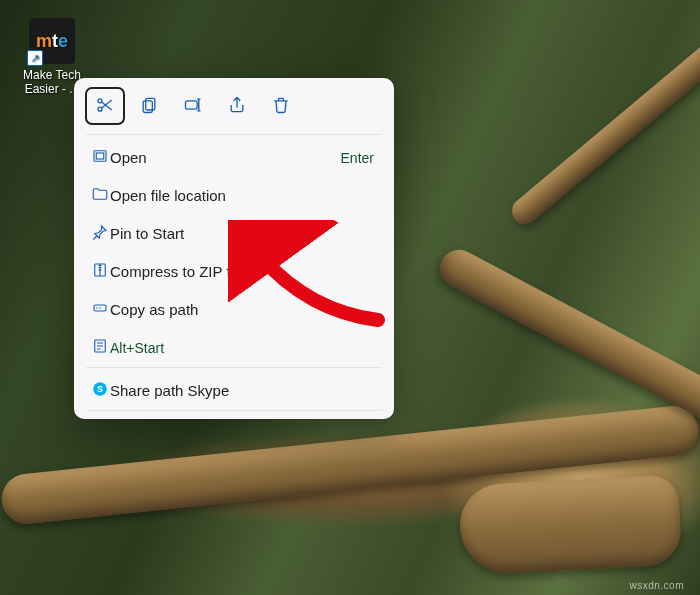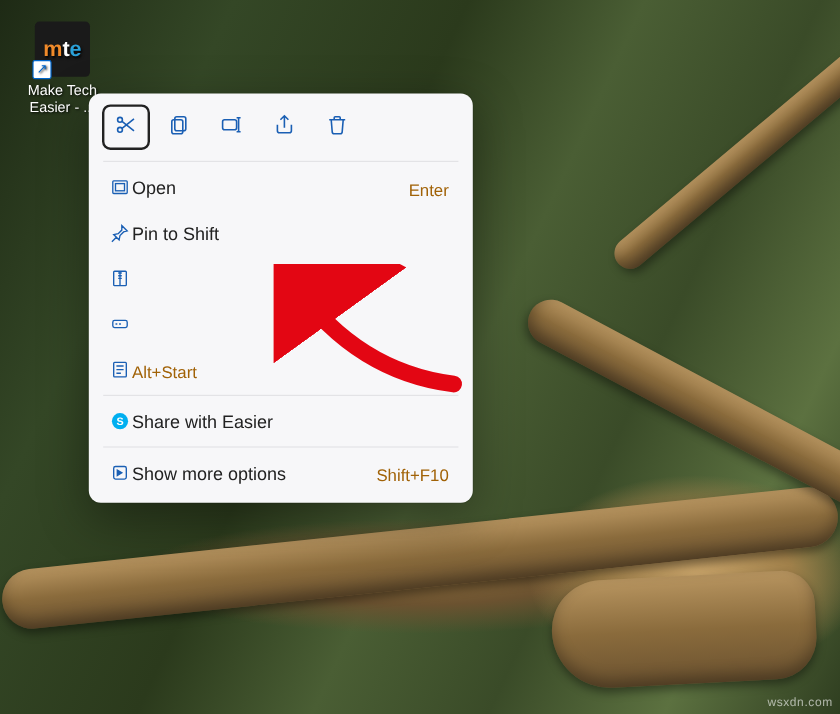--- a/index.html
+++ b/index.html
@@ -112,34 +112,34 @@
   }
   .cm-item .ico {
     width: 20px; height: 20px;
     color: #1a5fb4;
     flex-shrink: 0;
     display:flex; align-items:center; justify-content:center;
   }
   .cm-item .ico svg { width: 18px; height: 18px; stroke: currentColor; fill: none; stroke-width: 1.5; }
   .cm-item .ico.skype svg { fill:#00aff0; stroke:none;}
   .cm-item .lbl { flex: 1; }
-  .cm-item .accel { color: #a16207; font-size: 14px; }
+  .cm-item .accel { color: #14532d; font-size: 14px; }
 
   
   .arrow-annot {
     position: absolute;
     top: 220px;
     left: 228px;
     pointer-events: none;
   }
   .arrow-annot svg { width: 160px; height: 120px; }
 
   .watermark {
     position: absolute;
-    bottom: 4px; right: 6px;
+    bottom: 4px; right: 16px;
     font-size: 10px;
     color: rgba(255,255,255,0.6);
     letter-spacing: 0.5px;
   }
 </style>
 </head>
 <body>
 
 <div class="desktop">
   <div class="branch b1"></div>
@@ -209,42 +209,53 @@
           <rect x="4" y="5" width="16" height="14" rx="1"></rect>
           <rect x="7" y="8" width="10" height="8"></rect>
         </svg>
       </span>
     <span class="lbl">Open</span>
     <span class="accel">Enter</span>
   </div>
   <div class="cm-item">
     <span class="ico">
         <svg viewBox="0 0 24 24">
+          <path d="M3 7a2 2 0 0 1 2-2h4l2 2h8a2 2 0 0 1 2 2v8a2 2 0 0 1-2 2H5a2 2 0 0 1-2-2z"></path>
+        </svg>
+      </span>
+    <span class="lbl">Open file location</span>
+    <span class="accel"></span>
+  </div>
+  <div class="cm-item">
+    <span class="ico">
+        <svg viewBox="0 0 24 24">
           <path d="M14 4l6 6-4 1-4 4-1 5-3-3-5 5 5-5-3-3 5-1 4-4z"></path>
         </svg>
       </span>
-    <span class="lbl">Pin to Shift</span>
+    <span class="lbl">Pin to Start</span>
     <span class="accel"></span>
   </div>
   <div class="cm-item">
     <span class="ico">
         <svg viewBox="0 0 24 24">
           <rect x="5" y="4" width="14" height="16" rx="1"></rect>
           <path d="M12 4v16 M10 6h4 M10 9h4 M10 12h4"></path>
         </svg>
       </span>
+    <span class="lbl">Compress to ZIP file</span>
     <span class="accel"></span>
   </div>
   <div class="cm-item">
     <span class="ico">
         <svg viewBox="0 0 24 24">
           <rect x="4" y="8" width="16" height="8" rx="2"></rect>
           <path d="M7 12h2 M11 12h2"></path>
         </svg>
       </span>
+    <span class="lbl">Copy as path</span>
     <span class="accel"></span>
   </div>
   <div class="cm-item">
     <span class="ico">
         <svg viewBox="0 0 24 24">
           <rect x="5" y="4" width="14" height="16" rx="1"></rect>
           <path d="M8 8h8 M8 12h8 M8 16h5"></path>
         </svg>
       </span>
     <span class="accel">Alt+Start</span>
@@ -252,36 +263,26 @@
 
   <hr>
 
   <div class="cm-item">
     <span class="ico skype">
         <svg viewBox="0 0 24 24">
           <circle cx="12" cy="12" r="9"></circle>
           <text x="12" y="16" text-anchor="middle" font-size="12" fill="#fff" font-weight="700">S</text>
         </svg>
       </span>
-    <span class="lbl">Share with Easier</span>
+    <span class="lbl">Share path Skype</span>
     <span class="accel"></span>
   </div>
 
   <hr>
 
-  <div class="cm-item">
-    <span class="ico">
-        <svg viewBox="0 0 24 24">
-          <rect x="5" y="5" width="14" height="14" rx="2"></rect>
-          <path d="M9 9l5 3-5 3z" fill="currentColor"></path>
-        </svg>
-      </span>
-    <span class="lbl">Show more options</span>
-    <span class="accel">Shift+F10</span>
-  </div>
 </div>
 
 <div class="arrow-annot">
   <svg viewBox="0 0 160 120">
     <defs>
       <marker id="ah" markerWidth="14" markerHeight="14" refX="3" refY="6" orient="auto">
         <path d="M0,0 L12,6 L0,12 z" fill="#e30613"></path>
       </marker>
     </defs>
     <path d="M150 100 Q 70 90 18 18" stroke="#e30613" stroke-width="14" fill="none" marker-end="url(#ah)" stroke-linecap="round"></path>

